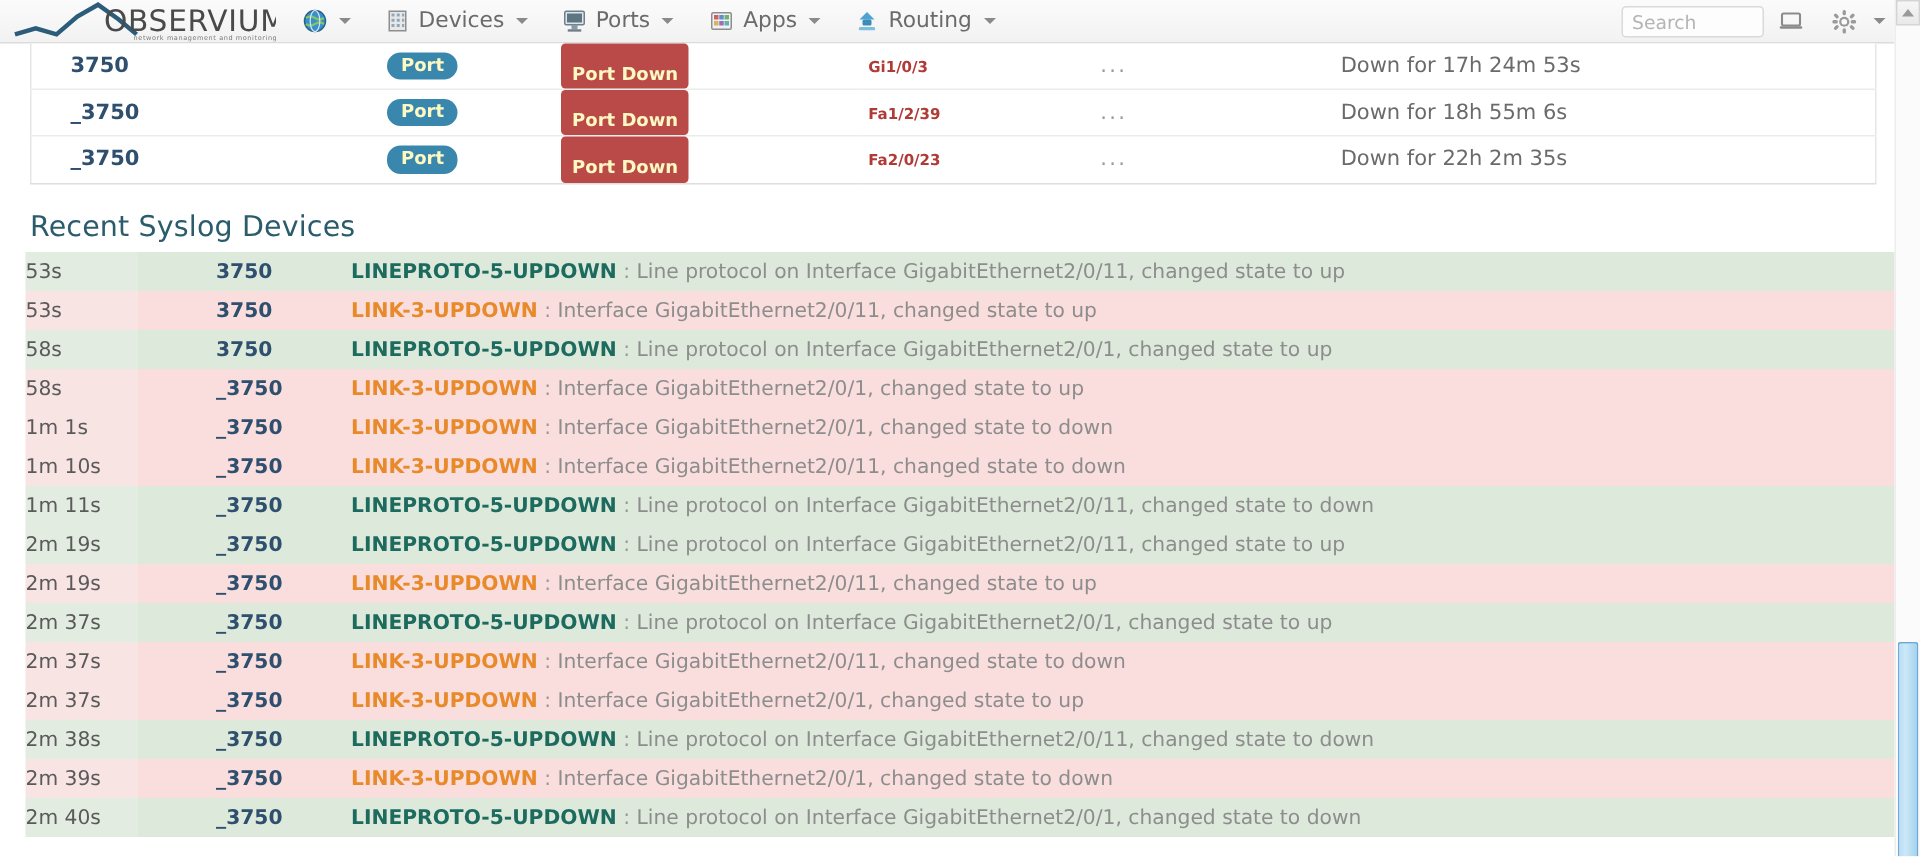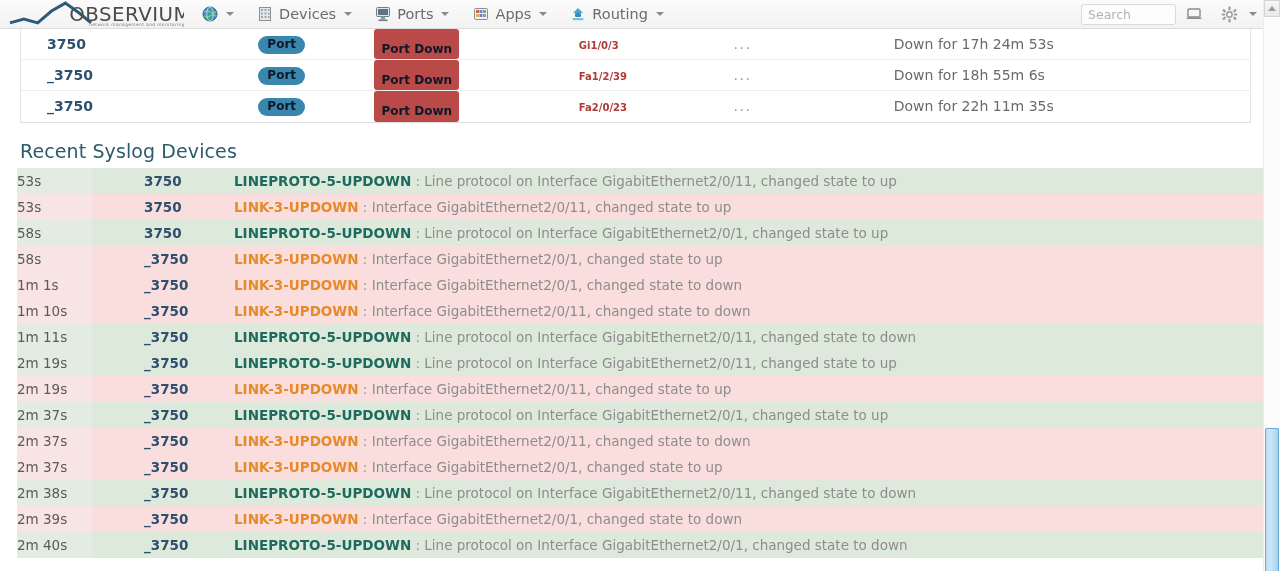--- a/index.html
+++ b/index.html
@@ -126,21 +126,21 @@
 
   .dev-name {
     color: #2f4f6f;
     font-weight: bold;
     font-size: 14px;
   }
   .label {
     display: inline-block;
     padding: 2px 9px 3px;
     border-radius: 9px;
-    color: #0f172a;
+    color: #fef9c3;
     font-size: 12px;
     font-weight: bold;
     line-height: 1.1;
     white-space: nowrap;
   }
   .label-port { background: #3a87ad; }
   .label-down { background: #b94a48; border-radius: 3px; padding: 14px 7px 3px; }
   .iface-link {
     color: #b03a36;
     font-weight: bold;
@@ -414,21 +414,21 @@
           <td class="col-state">
             <span class="label label-down">Port Down</span>
           </td>
           <td class="col-iface">
             <span class="iface-link">Fa2/0/23</span>
           </td>
           <td class="col-dots">
             <span class="dots">...</span>
           </td>
           <td class="col-dur">
-            <span class="duration">Down for 22h 11m 35s</span>
+            <span class="duration">Down for 22h 2m 35s</span>
           </td>
         </tr>
       </tbody>
     </table>
 
     <div class="section-title">Recent Syslog Devices</div>
 
     <table class="syslog">
       <tbody id="syslog-body">
           <tr class="row-ok">

